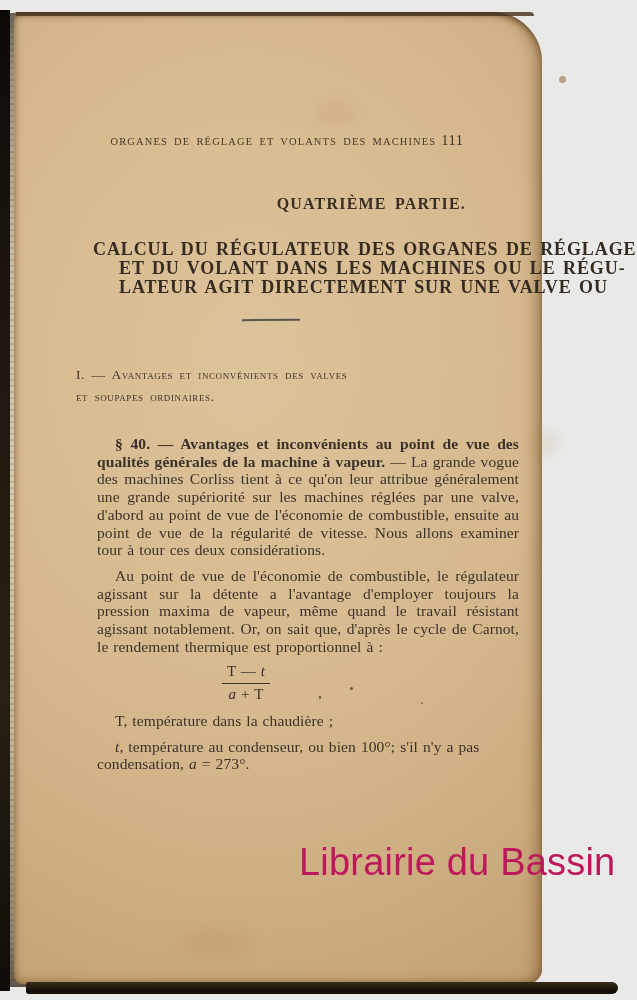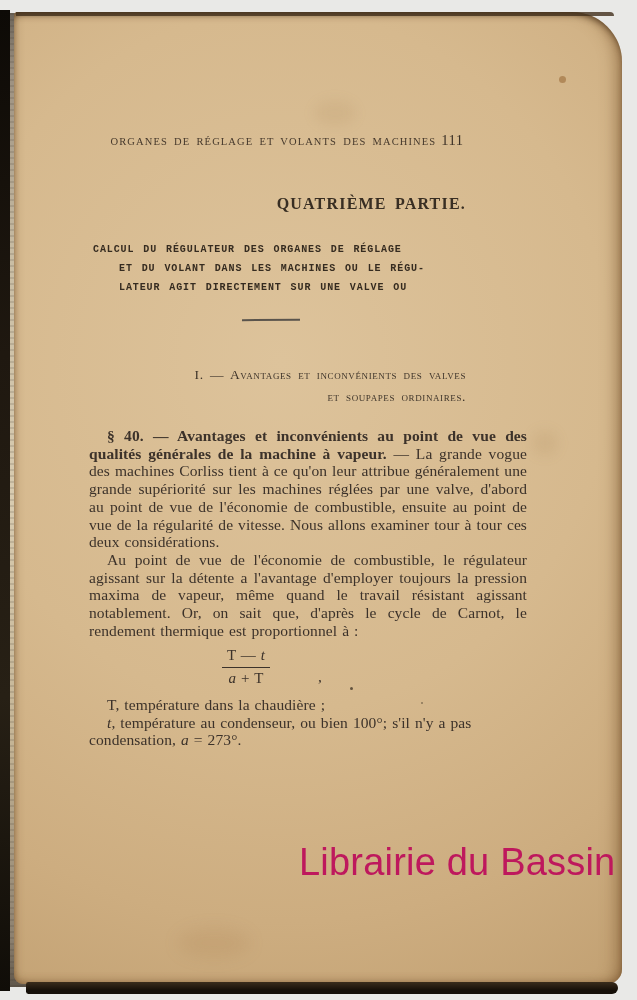--- a/index.html
+++ b/index.html
@@ -15,21 +15,21 @@
     z-index:2;
   }
   .underpages {
     position:absolute; left:7px; top:13px; width:26px; height:974px;
     background:
       repeating-linear-gradient(180deg, rgba(55,45,35,.14) 0 2px, rgba(255,255,255,0) 2px 6px),
       linear-gradient(180deg,#6e665b 0%,#9c9080 6%,#c9bda4 25%,#d8cbb0 50%,#c4b495 75%,#8d8170 95%,#5f564a 100%);
     z-index:1;
   }
   .page {
-    position:absolute; left:14px; top:12px; width:608px; height:972px;
+    position:absolute; left:14px; top:12px; width:528px; height:972px;
     border-radius:4px 50px 15px 9px;
     background:radial-gradient(120% 80% at 44% 36%, #ddc39b 0%, #d6b98e 45%, #cdad80 72%, #c2a173 92%, #b8966a 100%);
     box-shadow:
       inset 0 5px 7px -3px rgba(60,38,16,.8),
       inset -12px 0 16px -7px rgba(125,88,48,.65),
       inset 7px 0 10px -6px rgba(115,82,45,.4),
       inset 0 -7px 9px -5px rgba(120,82,45,.55);
     z-index:3;
   }
   .deckle-top {
@@ -52,41 +52,41 @@
   .running-head .folio {
     font-size:14.5px; letter-spacing:.5px; margin-left:5px; color:#3c3126;
   }
   .part-title {
     position:absolute; left:62px; top:183px; width:390px; text-align:right;
     font-size:16px; font-weight:bold; letter-spacing:1.2px; word-spacing:3px;
     color:#382e23; white-space:nowrap;
   }
   .chapter-head {
     position:absolute; left:105px; top:228px; width:366px;
-    font-weight:bold; font-size:10px; line-height:19px;
-    letter-spacing:.9px; word-spacing:2px; color:#352b20;font-family:Liberation Mono, monospace;
+    font-weight:bold; font-size:18px; line-height:19px;
+    letter-spacing:.9px; word-spacing:2px; color:#352b20;
   }
   .chapter-head .ch-line { display:block; white-space:nowrap; }
   .chapter-head .ch-line:first-child { margin-left:-26px; }
   .rule-wrap { position:absolute; left:62px; top:307px; width:390px; }
   .rule-wrap .rule {
     display:block; width:58px; height:2px; margin:0 auto;
     background:#5a544c; transform:rotate(-.3deg);
   }
   .section-head {
-    position:absolute; left:62px; top:352px; width:390px; text-align:right;
+    position:absolute; left:62px; top:352px; width:390px; text-align:left;
     font-variant:small-caps; font-size:13.5px; line-height:21.5px;
     letter-spacing:.6px; word-spacing:2.5px; color:#3e342a;
   }
   .body-col {
     position:absolute; left:75px; top:415px; width:438px;
     font-size:15.5px; line-height:17.7px; text-align:justify;
     color:#3c322a; word-spacing:1px; letter-spacing:.1px;
   }
-  .body-col p { margin:0; text-indent:18px; }
+  .body-col p { margin:8px; text-indent:18px; }
   .lead-bold { font-weight:bold; }
   .formula-row {
     display:flex; justify-content:center; align-items:flex-end;
     margin:8px 72px 9px 0; text-indent:0;gap:48px;
   }
   .frac { text-align:center; line-height:1.15; font-size:15px; }
   .frac .num { display:block; padding:0 5px 2px; }
   .frac .den { display:block; border-top:1.5px solid #3c322a; padding:2px 5px 0; }
   .iv { font-style:italic; }
   .frac-suffix { padding-bottom:1px; }

